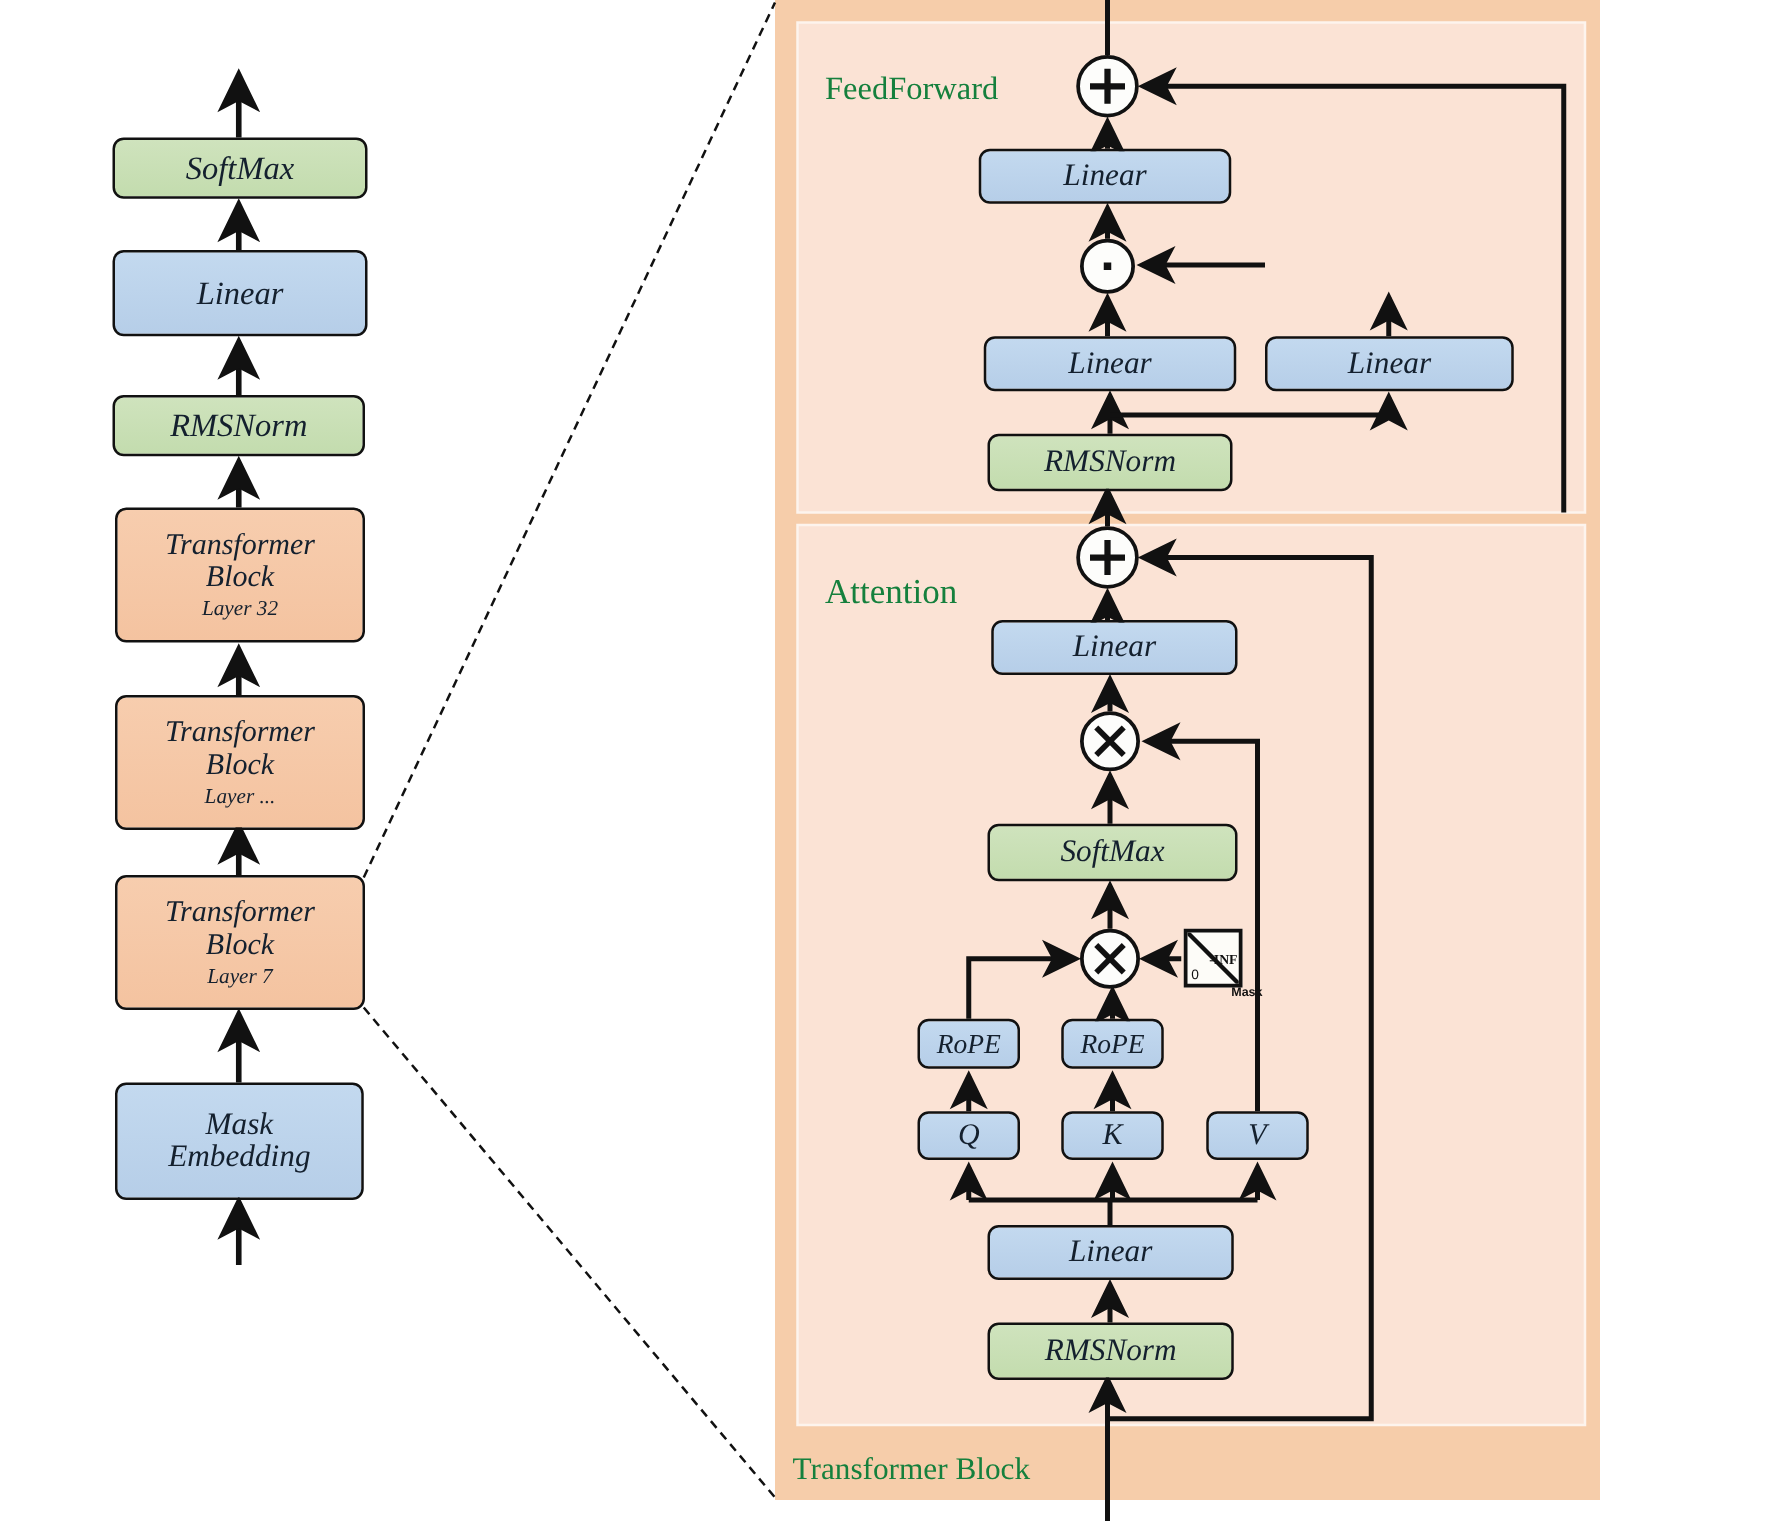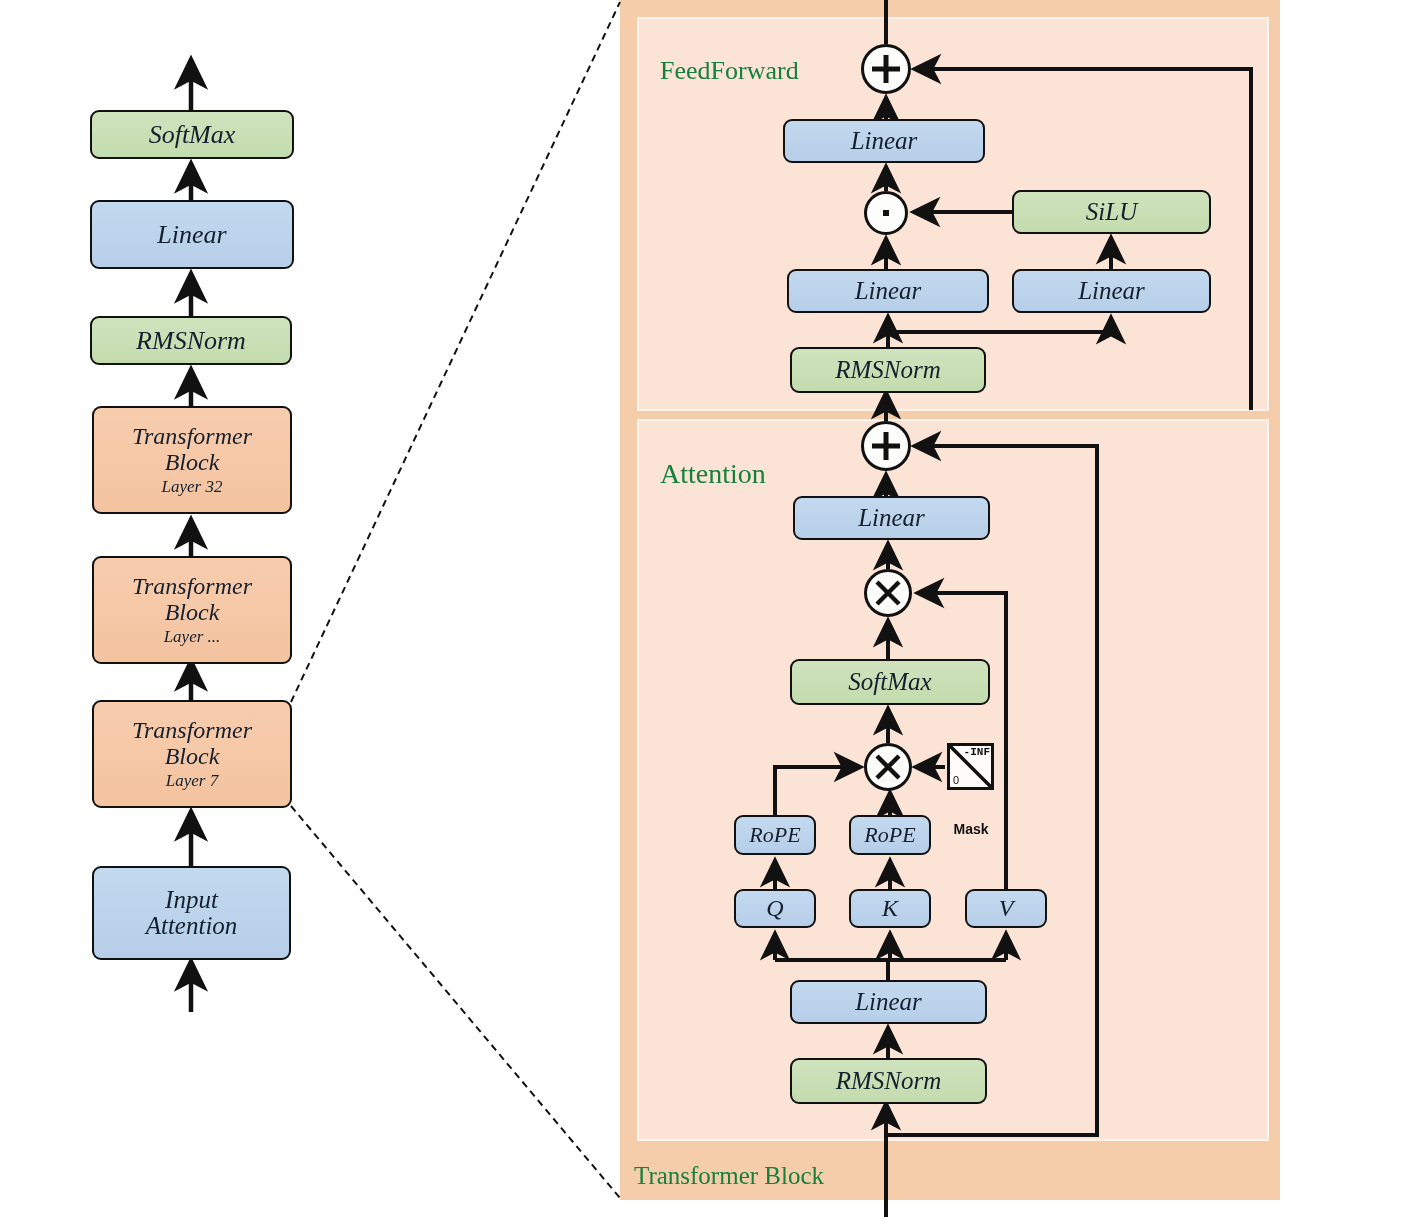--- a/index.html
+++ b/index.html
@@ -10,23 +10,23 @@
         align-items:center;justify-content:center;border:2.5px solid #111;border-radius:9px;
         font-family:"Liberation Serif", serif;color:#14202e;text-align:center;line-height:1.05;font-style:italic;}
   .node .sub{font-size:17px;margin-top:3px;}
   .blue{background:linear-gradient(180deg,#c3d9ef 0%,#b6cee8 100%);}
   .green{background:linear-gradient(180deg,#cfe3bd 0%,#c3dcae 100%);}
   .orange{background:linear-gradient(180deg,#f7cdae 0%,#f4c3a0 100%);}
   .op{position:absolute;box-sizing:border-box;border:3px solid #111;border-radius:50%;
       background:#fdfdfb;display:flex;align-items:center;justify-content:center;}
   .panel-label{position:absolute;font-family:"Liberation Serif", serif;color:#15803d;}
   .mask{position:absolute;box-sizing:border-box;border:3px solid #111;background:#fdfcf8;}
-  .mask .minf{position:absolute;right:1px;top:0px;font-size:11px;font-family:Liberation Mono, monospace;font-weight:700;color:#111;}
+  .mask .minf{position:absolute;right:1px;top:16px;font-size:11px;font-family:Liberation Serif, serif;font-weight:700;color:#111;}
   .mask .zero{position:absolute;left:3px;bottom:1px;font-size:11px;font-family:"Liberation Sans",sans-serif;color:#111;}
-  .mask-label{position:absolute;font-size:14px;font-family:"Liberation Sans",sans-serif;font-weight:700;color:#111;text-align:center;margin-top:32px;}
+  .mask-label{position:absolute;font-size:10px;font-family:"Liberation Sans",sans-serif;font-weight:700;color:#111;text-align:right;}
 </style>
 </head>
 <body>
 
 <div id="root">
 
   <svg id="canvas" viewBox="0 0 1420 1217">
     <defs>
       <marker id="arw" markerWidth="9" markerHeight="9" refX="6.6" refY="4.5" orient="auto" markerUnits="strokeWidth">
         <path d="M0.4,0.6 L7.6,4.5 L0.4,8.4 L2.4,4.5 Z" fill="#111"></path>
@@ -133,38 +133,35 @@
   </div>
   <div class="node orange" style="left:92px;top:556px;width:200px;height:108px;font-size:24px;">
     <span style="max-width:150px;">Transformer Block</span>
     <span class="sub">Layer ...</span>
   </div>
   <div class="node orange" style="left:92px;top:700px;width:200px;height:108px;font-size:24px;">
     <span style="max-width:150px;">Transformer Block</span>
     <span class="sub">Layer 7</span>
   </div>
   <div class="node blue" style="left:92px;top:866px;width:199px;height:94px;font-size:25px;">
-    <span style="max-width:140px;">Input Attention</span>
+    <span style="max-width:140px;">Mask Embedding</span>
   </div>
 
   <div class="panel-label" style="left:660px;top:56px;font-size:26px;">
     <span>FeedForward</span>
   </div>
   <div class="panel-label" style="left:660px;top:458px;font-size:28px;">
     <span>Attention</span>
   </div>
   <div class="panel-label" style="left:634px;top:1162px;font-size:25px;">
     <span>Transformer Block</span>
   </div>
 
   <div class="node blue" style="left:783px;top:119px;width:202px;height:44px;font-size:25px;">
     <span>Linear</span>
-  </div>
-  <div class="node green" style="left:1012px;top:190px;width:199px;height:44px;font-size:25px;">
-    <span>SiLU</span>
   </div>
   <div class="node blue" style="left:787px;top:269px;width:202px;height:44px;font-size:25px;">
     <span>Linear</span>
   </div>
   <div class="node blue" style="left:1012px;top:269px;width:199px;height:44px;font-size:25px;">
     <span>Linear</span>
   </div>
   <div class="node green" style="left:790px;top:347px;width:196px;height:46px;font-size:25px;">
     <span>RMSNorm</span>
   </div>

